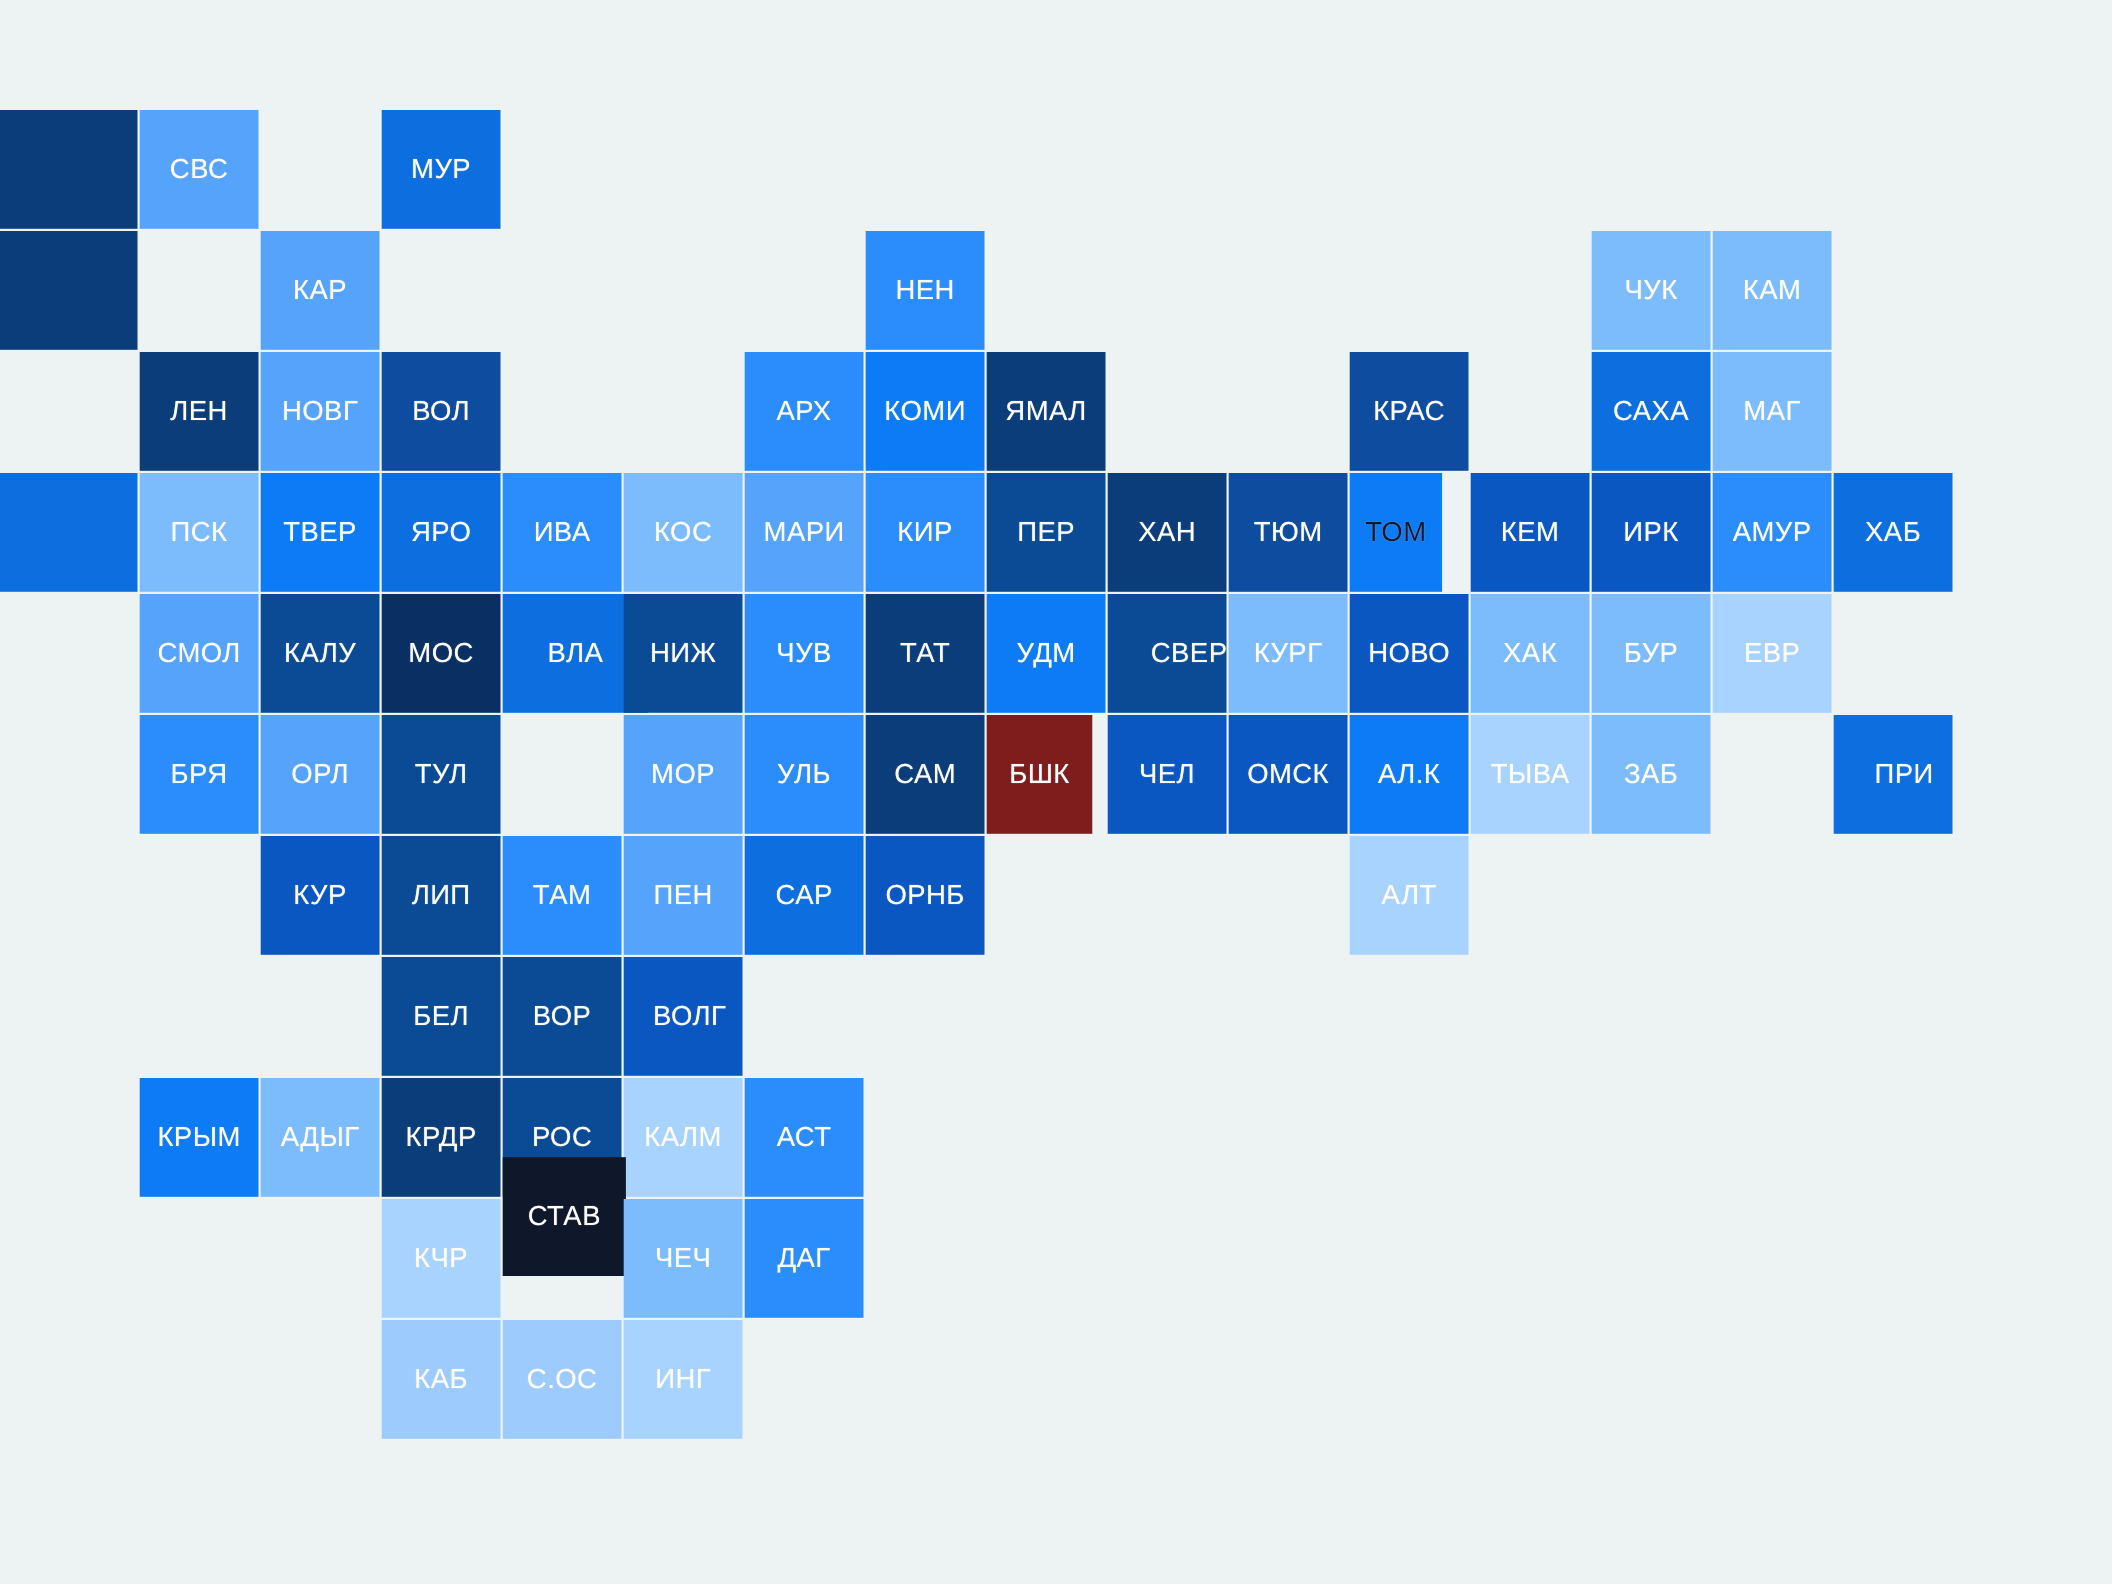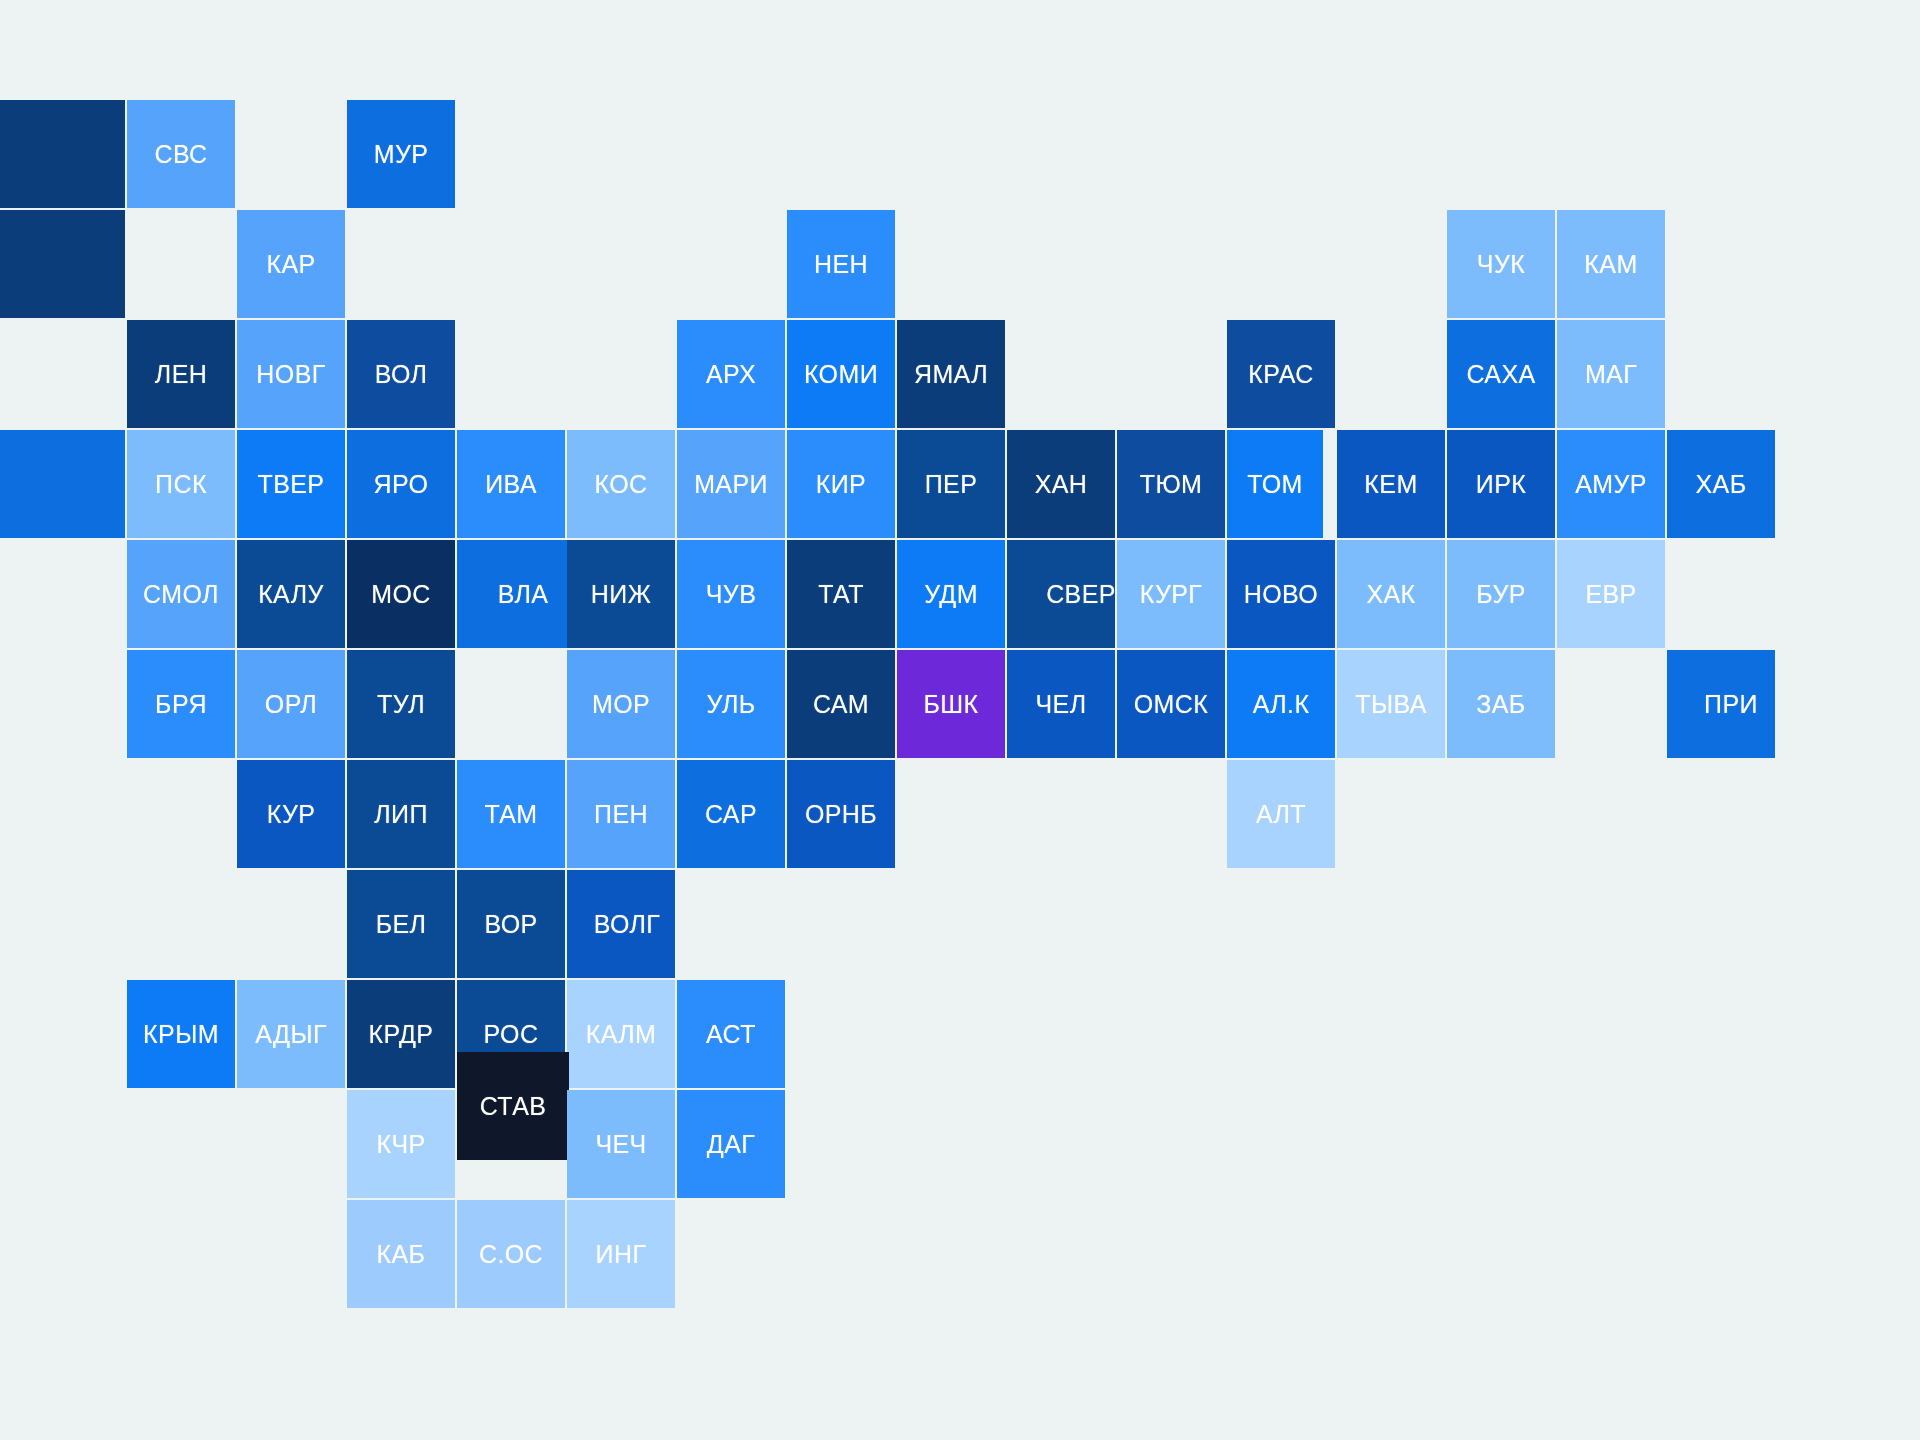--- a/index.html
+++ b/index.html
@@ -63,21 +63,21 @@
     <div class="tile" style="left: 127px; width: 108px; top: 430px; background: rgb(124, 188, 253); color: rgb(255, 255, 255);">ПСК</div>
     <div class="tile" style="left: 237px; width: 108px; top: 430px; background: rgb(13, 123, 245); color: rgb(255, 255, 255);">ТВЕР</div>
     <div class="tile" style="left: 347px; width: 108px; top: 430px; background: rgb(13, 110, 224); color: rgb(255, 255, 255);">ЯРО</div>
     <div class="tile" style="left: 457px; width: 108px; top: 430px; background: rgb(43, 140, 251); color: rgb(255, 255, 255);">ИВА</div>
     <div class="tile" style="left: 567px; width: 108px; top: 430px; background: rgb(124, 188, 253); color: rgb(255, 255, 255);">КОС</div>
     <div class="tile" style="left: 677px; width: 108px; top: 430px; background: rgb(85, 163, 251); color: rgb(255, 255, 255);">МАРИ</div>
     <div class="tile" style="left: 787px; width: 108px; top: 430px; background: rgb(43, 140, 251); color: rgb(255, 255, 255);">КИР</div>
     <div class="tile" style="left: 897px; width: 108px; top: 430px; background: rgb(11, 75, 149); color: rgb(255, 255, 255);">ПЕР</div>
     <div class="tile" style="left: 1007px; width: 108px; top: 430px; background: rgb(11, 61, 123); color: rgb(255, 255, 255);">ХАН</div>
     <div class="tile" style="left: 1117px; width: 108px; top: 430px; background: rgb(13, 76, 158); color: rgb(255, 255, 255);">ТЮМ</div>
-    <div class="tile" style="left: 1227px; width: 96px; top: 430px; background: rgb(13, 123, 245); color: #ffffff;">ТОМ</div>
+    <div class="tile" style="left: 1227px; width: 84px; top: 430px; background: rgb(13, 123, 245); color: #0f172a;">ТОМ</div>
     <div class="tile" style="left: 1337px; width: 108px; top: 430px; background: rgb(11, 87, 194); color: rgb(255, 255, 255);">КЕМ</div>
     <div class="tile" style="left: 1447px; width: 108px; top: 430px; background: rgb(11, 87, 194); color: rgb(255, 255, 255);">ИРК</div>
     <div class="tile" style="left: 1557px; width: 108px; top: 430px; background: rgb(43, 140, 251); color: rgb(255, 255, 255);">АМУР</div>
     <div class="tile" style="left: 1667px; width: 108px; top: 430px; background: rgb(13, 110, 224); color: rgb(255, 255, 255);">ХАБ</div>
     <div class="tile" style="left: 127px; width: 108px; top: 540px; background: rgb(85, 163, 251); color: rgb(255, 255, 255);">СМОЛ</div>
     <div class="tile" style="left: 237px; width: 108px; top: 540px; background: rgb(11, 75, 149); color: rgb(255, 255, 255);">КАЛУ</div>
     <div class="tile" style="left: 347px; width: 108px; top: 540px; background: rgb(10, 47, 99); color: rgb(255, 255, 255);">МОС</div>
     <div class="tile" style="left: 457px; width: 132px; top: 540px; background: rgb(13, 110, 224); color: rgb(255, 255, 255);">ВЛА</div>
     <div class="tile" style="left: 567px; width: 108px; top: 540px; background: rgb(11, 75, 149); color: rgb(255, 255, 255);">НИЖ</div>
     <div class="tile" style="left: 677px; width: 108px; top: 540px; background: rgb(43, 140, 251); color: rgb(255, 255, 255);">ЧУВ</div>
@@ -88,21 +88,21 @@
     <div class="tile" style="left: 1227px; width: 108px; top: 540px; background: rgb(11, 87, 194); color: rgb(255, 255, 255);">НОВО</div>
     <div class="tile" style="left: 1337px; width: 108px; top: 540px; background: rgb(124, 188, 253); color: rgb(255, 255, 255);">ХАК</div>
     <div class="tile" style="left: 1447px; width: 108px; top: 540px; background: rgb(124, 188, 253); color: rgb(255, 255, 255);">БУР</div>
     <div class="tile" style="left: 1557px; width: 108px; top: 540px; background: rgb(168, 211, 254); color: rgb(255, 255, 255);">ЕВР</div>
     <div class="tile" style="left: 127px; width: 108px; top: 650px; background: rgb(43, 140, 251); color: rgb(255, 255, 255);">БРЯ</div>
     <div class="tile" style="left: 237px; width: 108px; top: 650px; background: rgb(85, 163, 251); color: rgb(255, 255, 255);">ОРЛ</div>
     <div class="tile" style="left: 347px; width: 108px; top: 650px; background: rgb(11, 75, 149); color: rgb(255, 255, 255);">ТУЛ</div>
     <div class="tile" style="left: 567px; width: 108px; top: 650px; background: rgb(85, 163, 251); color: rgb(255, 255, 255);">МОР</div>
     <div class="tile" style="left: 677px; width: 108px; top: 650px; background: rgb(43, 140, 251); color: rgb(255, 255, 255);">УЛЬ</div>
     <div class="tile" style="left: 787px; width: 108px; top: 650px; background: rgb(11, 61, 123); color: rgb(255, 255, 255);">САМ</div>
-    <div class="tile" style="left: 897px; width: 108px; top: 650px; background: #6d28d9; color: rgb(255, 255, 255);">БШК</div>
+    <div class="tile" style="left: 897px; width: 96px; top: 650px; background: #7f1d1d; color: rgb(255, 255, 255);">БШК</div>
     <div class="tile" style="left: 1007px; width: 108px; top: 650px; background: rgb(11, 87, 194); color: rgb(255, 255, 255);">ЧЕЛ</div>
     <div class="tile" style="left: 1117px; width: 108px; top: 650px; background: rgb(11, 87, 194); color: rgb(255, 255, 255);">ОМСК</div>
     <div class="tile" style="left: 1227px; width: 108px; top: 650px; background: rgb(13, 123, 245); color: rgb(255, 255, 255);">АЛ.К</div>
     <div class="tile" style="left: 1337px; width: 108px; top: 650px; background: rgb(168, 211, 254); color: rgb(255, 255, 255);">ТЫВА</div>
     <div class="tile" style="left: 1447px; width: 108px; top: 650px; background: rgb(124, 188, 253); color: rgb(255, 255, 255);">ЗАБ</div>
     <div class="tile" style="left: 1667px; width: 108px; top: 650px; background: rgb(13, 110, 224); color: rgb(255, 255, 255); padding-left: 20px;">ПРИ</div>
     <div class="tile" style="left: 237px; width: 108px; top: 760px; background: rgb(11, 87, 194); color: rgb(255, 255, 255);">КУР</div>
     <div class="tile" style="left: 347px; width: 108px; top: 760px; background: rgb(11, 75, 149); color: rgb(255, 255, 255);">ЛИП</div>
     <div class="tile" style="left: 457px; width: 108px; top: 760px; background: rgb(43, 140, 251); color: rgb(255, 255, 255);">ТАМ</div>
     <div class="tile" style="left: 567px; width: 108px; top: 760px; background: rgb(85, 163, 251); color: rgb(255, 255, 255);">ПЕН</div>

